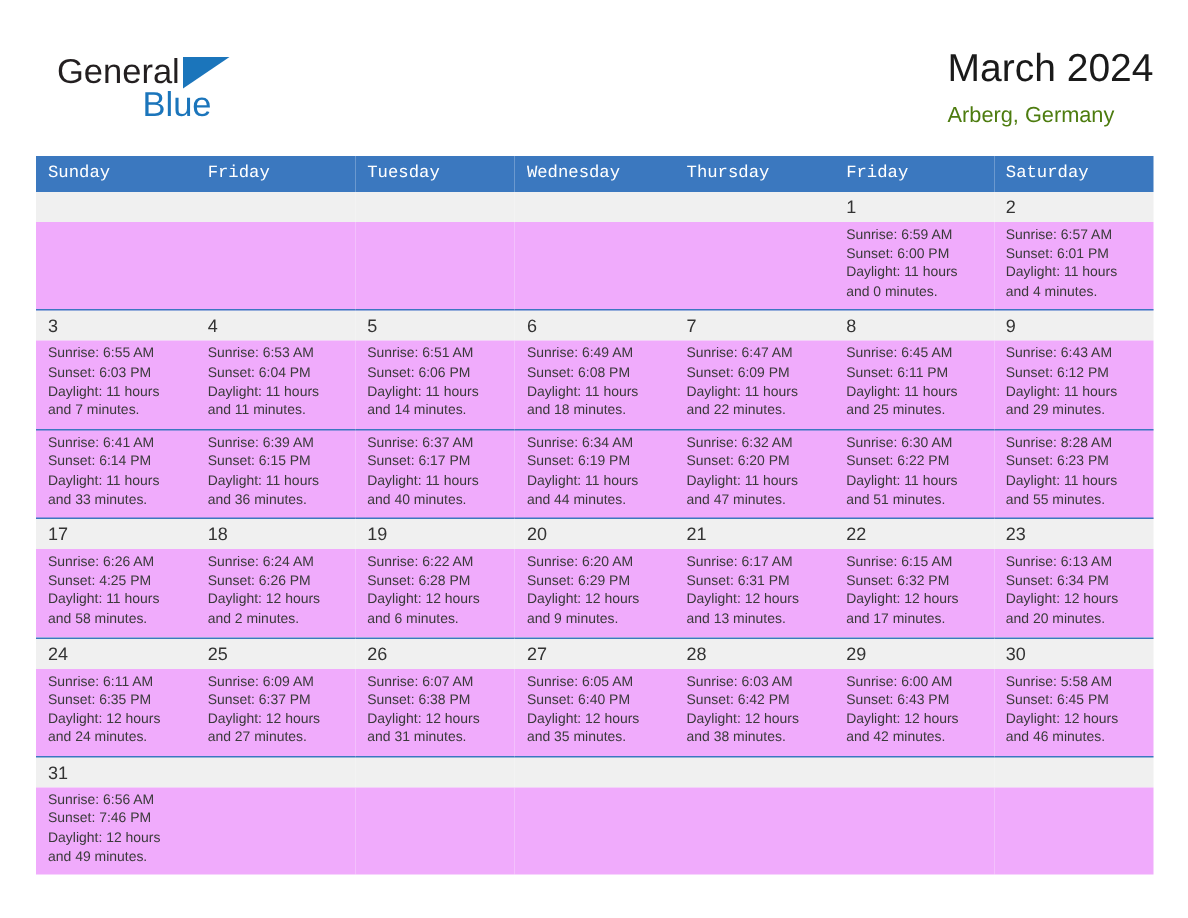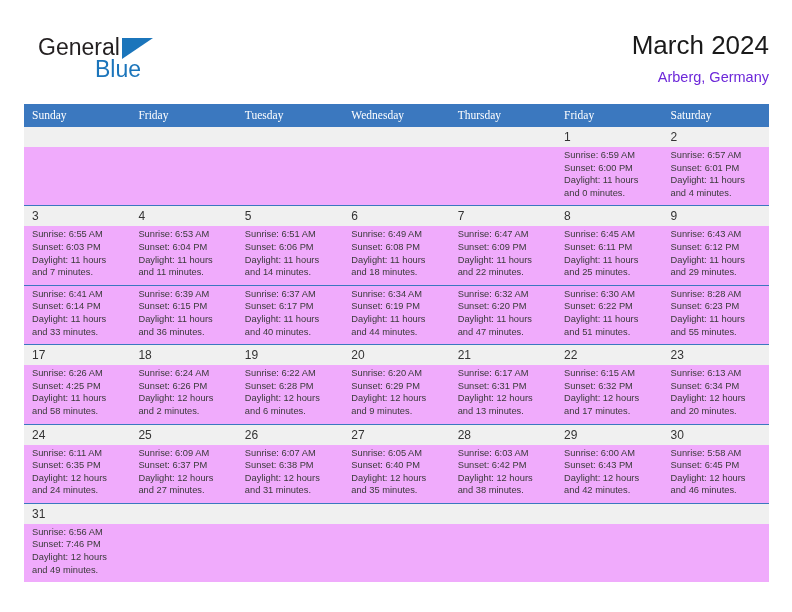--- a/index.html
+++ b/index.html
@@ -60,32 +60,32 @@
     color: #1b75bb;
     line-height: 26px;
     font-family: "Liberation Sans", sans-serif;
     text-align: right;
   }
 
   .title-block {
     position: absolute;
     right: 0;
     top: 0;
-    text-align: right;
+    text-align: left;
   }
   .cal-title {
     font-size: 26px;
     color: #1a1a1a;
     line-height: 34px;
     font-weight: normal;
     font-family: "Liberation Sans", sans-serif;
   }
   .cal-subtitle {
     font-size: 14.5px;
-    color: #6d28d9;
+    color: #4d7c0f;
     line-height: 22px;
     margin-top: 4px;
     font-family: "Liberation Sans", sans-serif;
   }
 
   
   .calendar {
     position: absolute;
     left: 24px;
     top: 104px;
@@ -96,21 +96,21 @@
   .calendar col { width: 106.43px; }
 
   .dow-row th {
     background: #3b78bf;
     color: #ffffff;
     font-size: 11.5px;
     font-weight: normal;
     text-align: left;
     padding: 5px 0 6px 8px;
     height: 22px;
-    font-family: Liberation Serif, serif;
+    font-family: Liberation Mono, monospace;
   }
 
   .daynum-row td {
     background: #f0f0f0;
     color: #333333;
     font-size: 12px;
     padding: 3px 0 3px 8px;
     height: 18px;
     vertical-align: top;
     font-family: "Liberation Sans", sans-serif;

